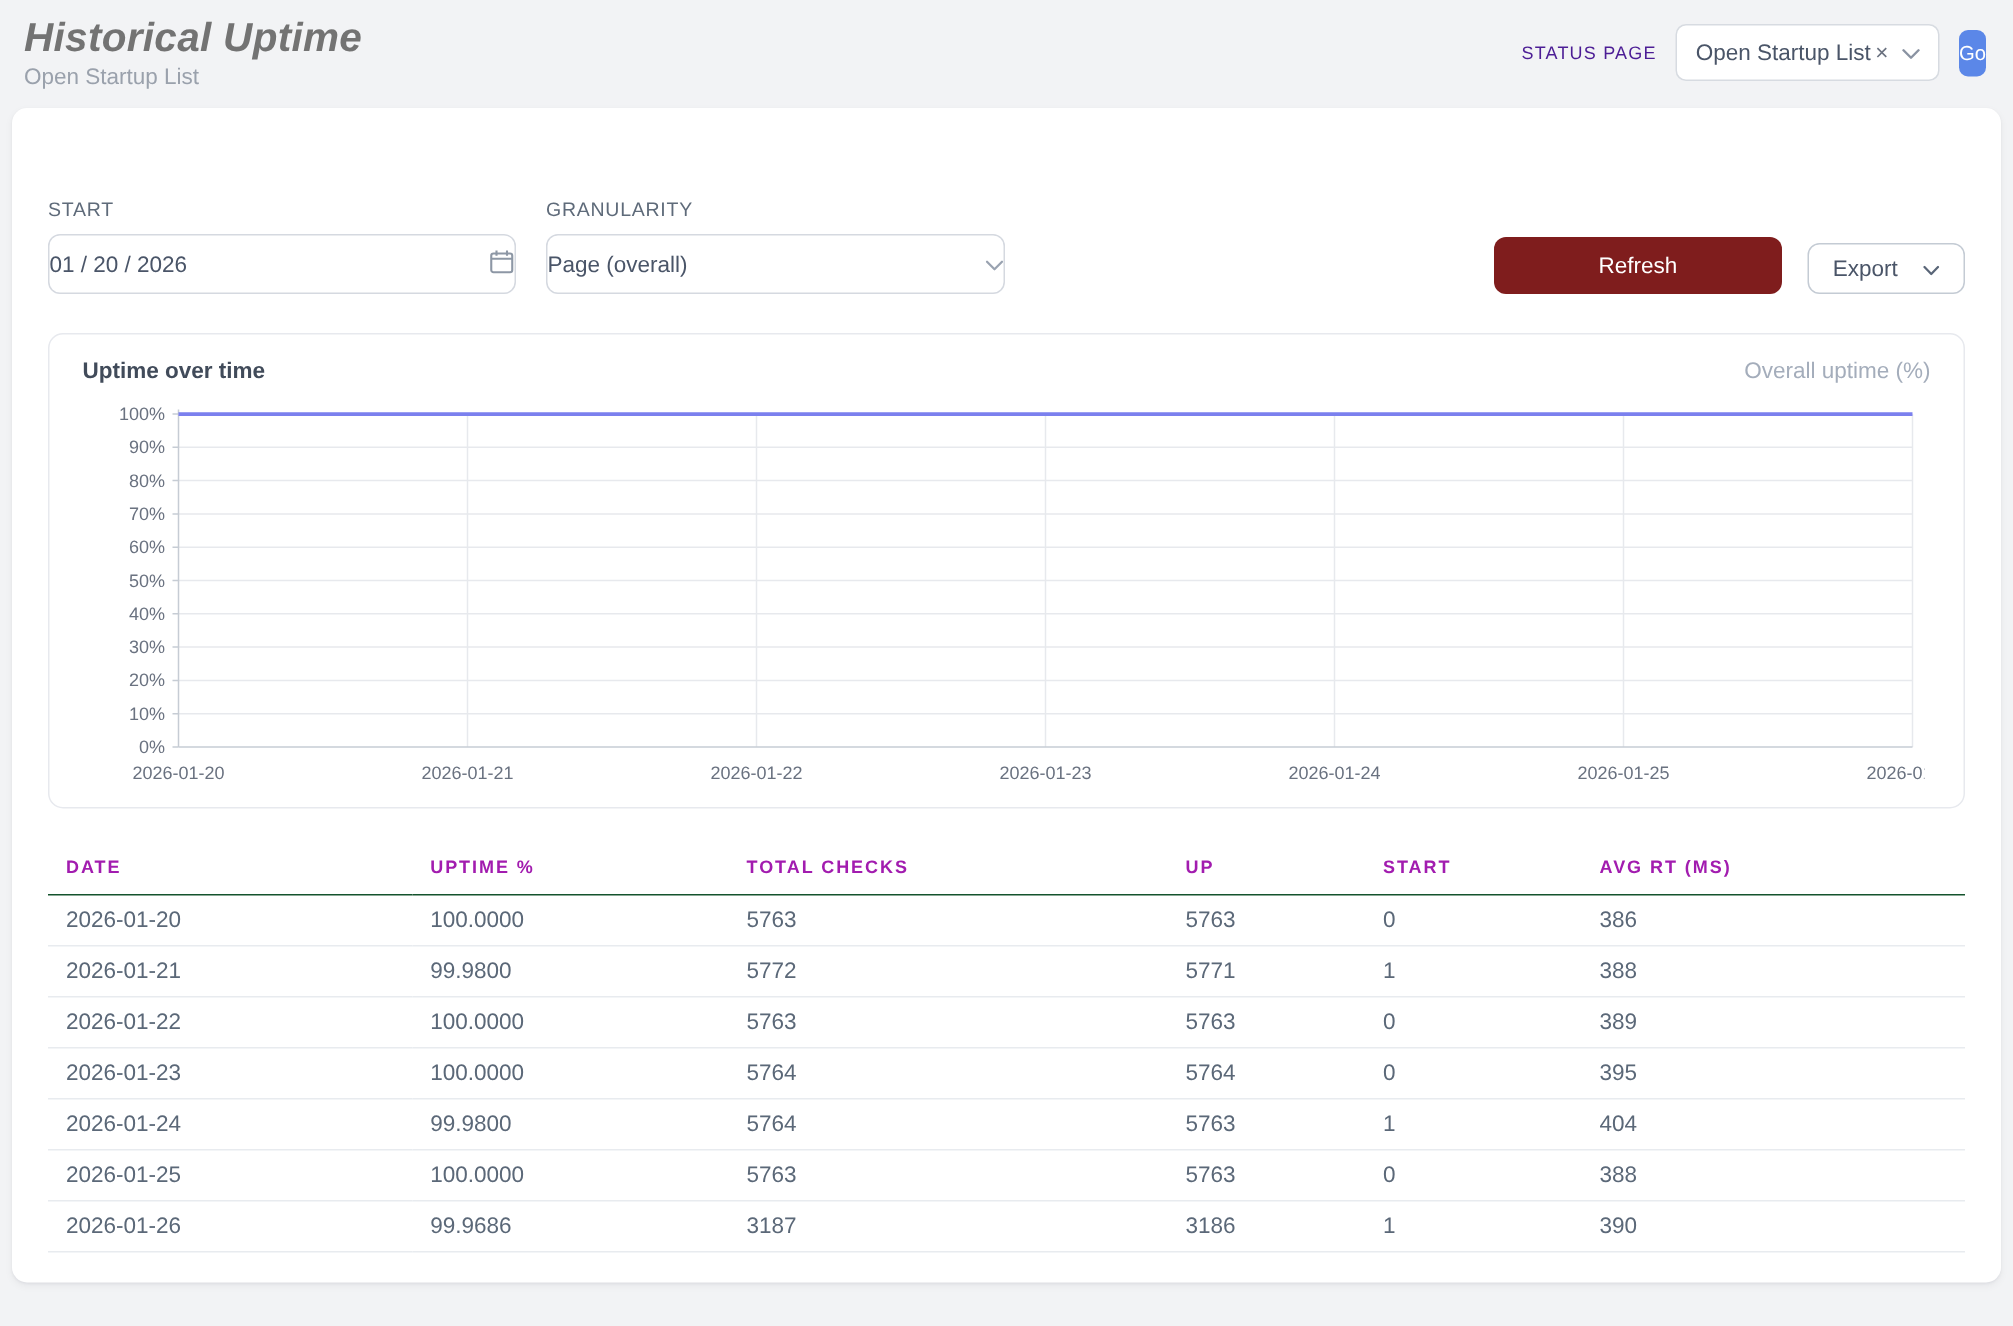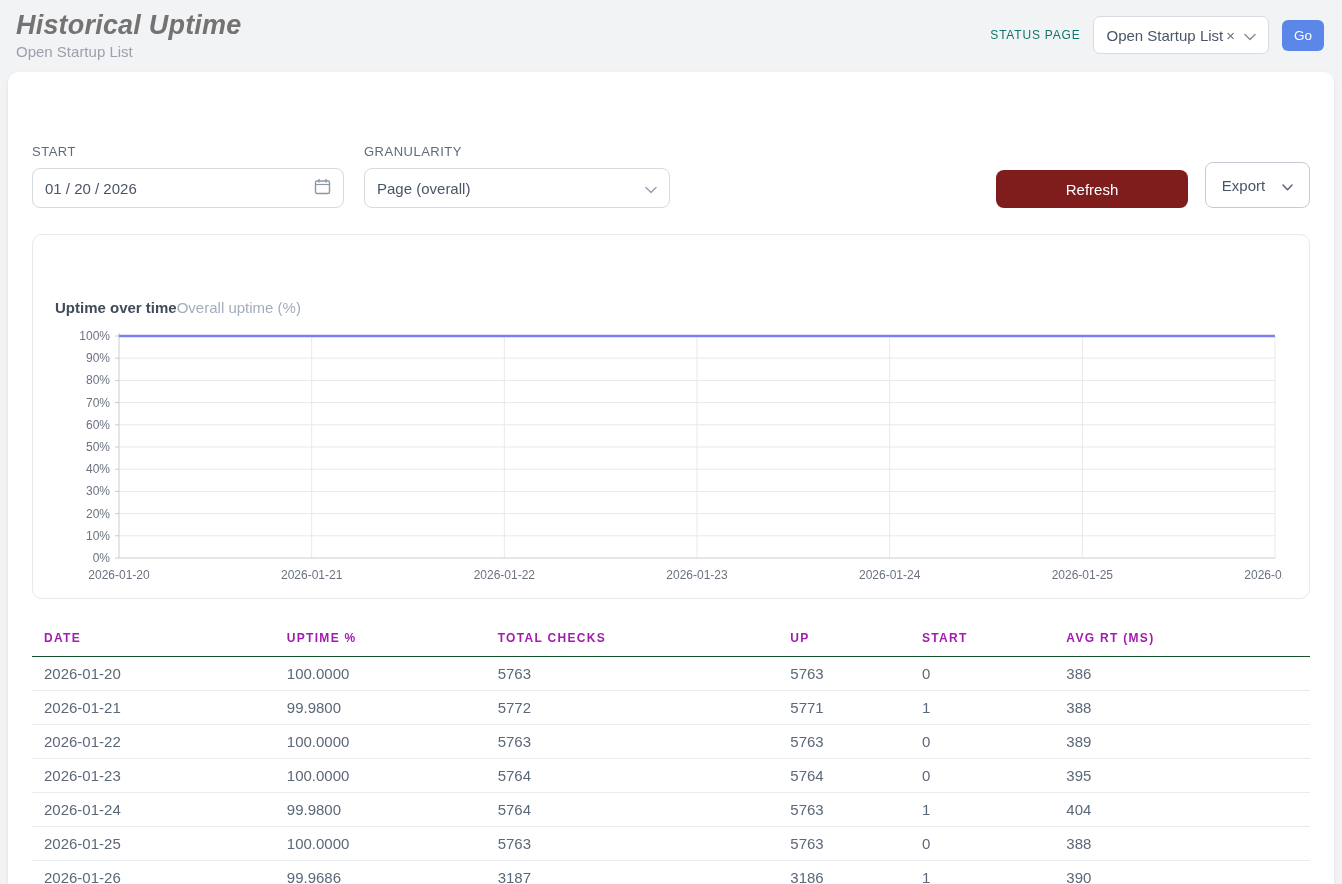--- a/index.html
+++ b/index.html
@@ -15,32 +15,32 @@
   .page-header {
     display: flex; justify-content: space-between; align-items: center;
     padding: 10px 18px 12px 16px;
   }
   .page-title {
     margin: 0; font-size: 27px; font-weight: 600; color: #737373; letter-spacing: 0.2px; font-style: italic;
   }
   .page-subtitle { margin-top: 2px; font-size: 15px; color: #9aa1ac; }
   .header-right { display: flex; align-items: center; gap: 13px; }
   .status-page-label {
-    font-size: 12px; color: #0f766e; letter-spacing: 0.8px; font-weight: 500;
+    font-size: 12px; color: #4c1d95; letter-spacing: 0.8px; font-weight: 500;
   }
   .status-select {
     display: flex; align-items: center; gap: 5px;
     height: 38px; padding: 0 12px;
     background: #fff; border: 1px solid #d7dbe1; border-radius: 7px;
     font-size: 15px; color: #4a5568; cursor: pointer;
   }
   .clear-x { color: #6b7280; font-size: 15px; margin-left: -2px; }
   .chev { display: inline-block; margin-left: 4px; }
   .go-btn {
-    height: 31px; padding: 0 12px;
+    height: 31px; padding: 0 0;
     background: #5b87e8; color: #fff; border: none; border-radius: 6px;
     font-size: 13.5px; font-family: inherit; cursor: pointer;
   }
 
   
   .main-card {
     margin: 0 8px; background: #fff; border-radius: 10px;
     box-shadow: 0 1px 2px rgba(16,24,40,.05), 0 2px 6px rgba(16,24,40,.05);
     padding: 24px 24px 20px 24px;
   }
@@ -66,42 +66,42 @@
   
   .filter-row { display: flex; align-items: flex-end; margin-top: 22px; gap: 17px; }
   .field { display: flex; flex-direction: column; }
   .field-label {
     font-size: 13px; color: #5f6b7a; letter-spacing: 0.5px;
     font-weight: 500; margin-bottom: 9px;
   }
   .input-box {
     height: 40px; border: 1px solid #d5d9e0; border-radius: 8px;
     display: flex; align-items: center; justify-content: space-between;
-    padding: 0 12px; font-size: 15px; color: #4a5568; background: #fff;
+    padding: 0 0; font-size: 15px; color: #4a5568; background: #fff;
     cursor: text;
   }
   .w-start { width: 312px; } .w-end { width: 306px; } .w-gran { width: 306px; text-align: center; }
   .gran-box { cursor: pointer; }
   .btn-spacer { margin-left: auto; }
   .refresh-btn {
     width: 192px; height: 38px; background: #7f1d1d; color: #fff;
     border: none; border-radius: 8px; font-size: 15px; font-family: inherit; cursor: pointer;
   }
   .export-btn {
-    width: 105px; height: 46px; background: #fff; color: #4a5568;
+    width: 105px; height: 34px; background: #fff; color: #4a5568;
     border: 1px solid #c4cbd4; border-radius: 8px; font-size: 15px; font-family: inherit;
     display: inline-flex; align-items: center; justify-content: center; gap: 17px; cursor: pointer; margin-top: 44px;
   }
 
   
   .chart-card {
     margin-top: 26px; border: 1px solid #e7e9ee; border-radius: 10px;
     padding: 16px 22px 10px 22px;
   }
-  .chart-head { display: flex; justify-content: flex-start; align-items: center; margin-bottom: 10px; margin-top: 48px; }
+  .chart-head { display: flex; justify-content: space-between; align-items: center; margin-bottom: 10px; }
   .chart-title { font-size: 15px; font-weight: 700; color: #414b5a; }
   .chart-legend { font-size: 15px; color: #a4adbb; }
   .chart-svg { display: block; }
   .chart-svg text { font-family: "Liberation Sans", sans-serif; }
 
   
   .uptime-table { width: 100%; border-collapse: collapse; margin-top: 24px; }
   .uptime-table th {
     text-align: left; font-size: 12px; font-weight: 700; letter-spacing: 1.3px;
     color: #a21caf; padding: 8px 12px 11px 12px; border-bottom: 1px solid #14532d;

